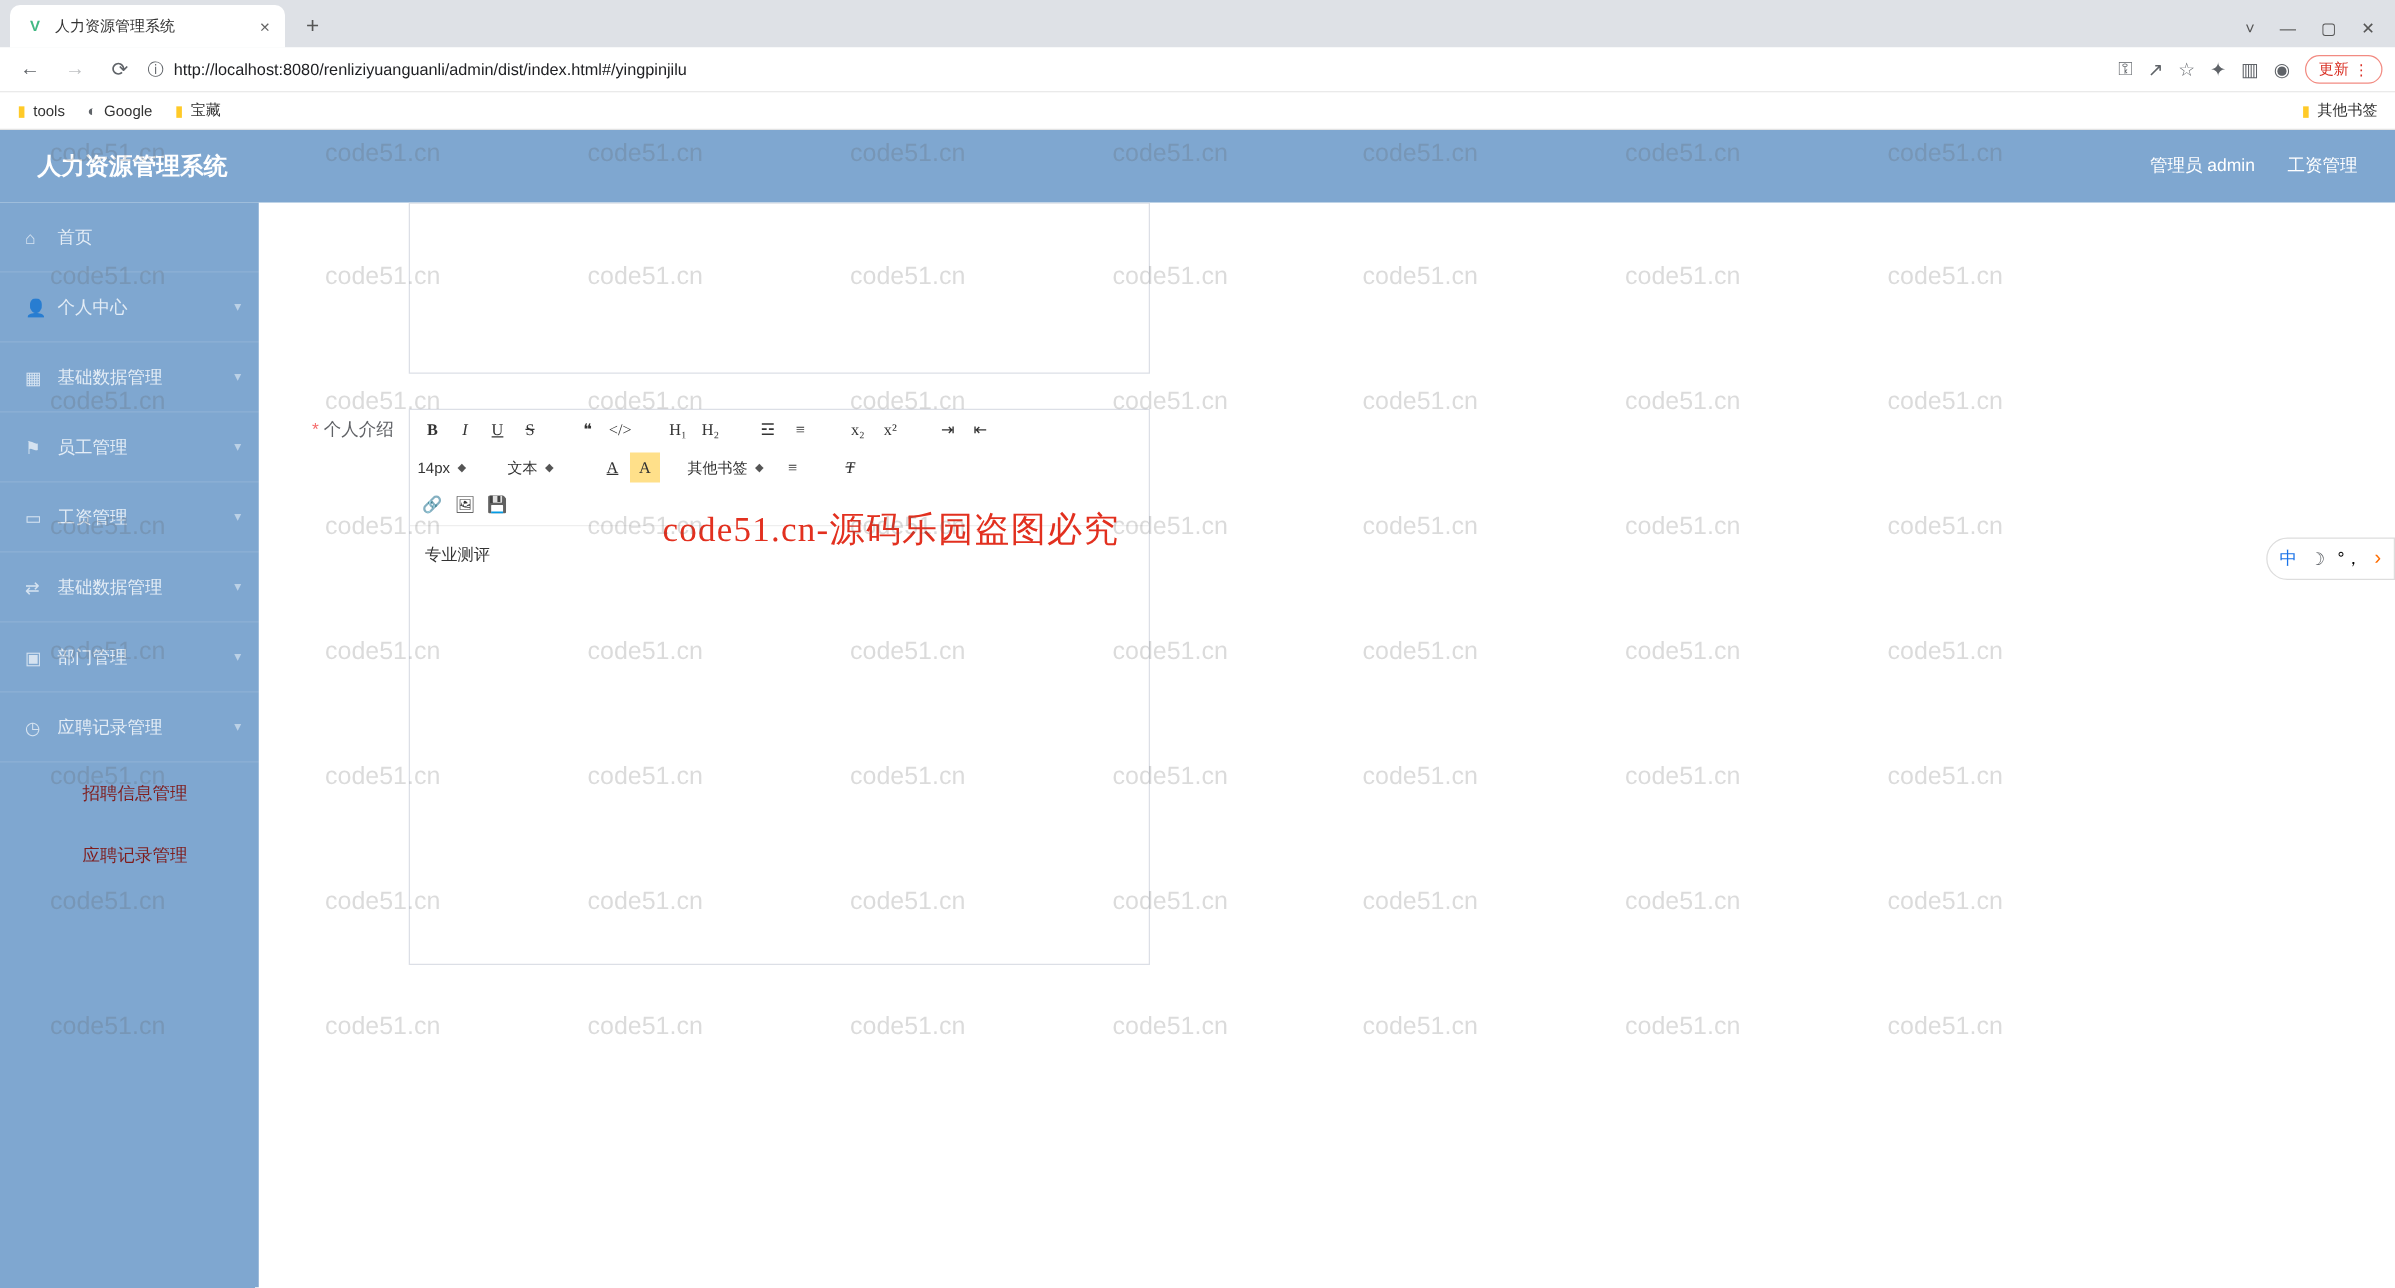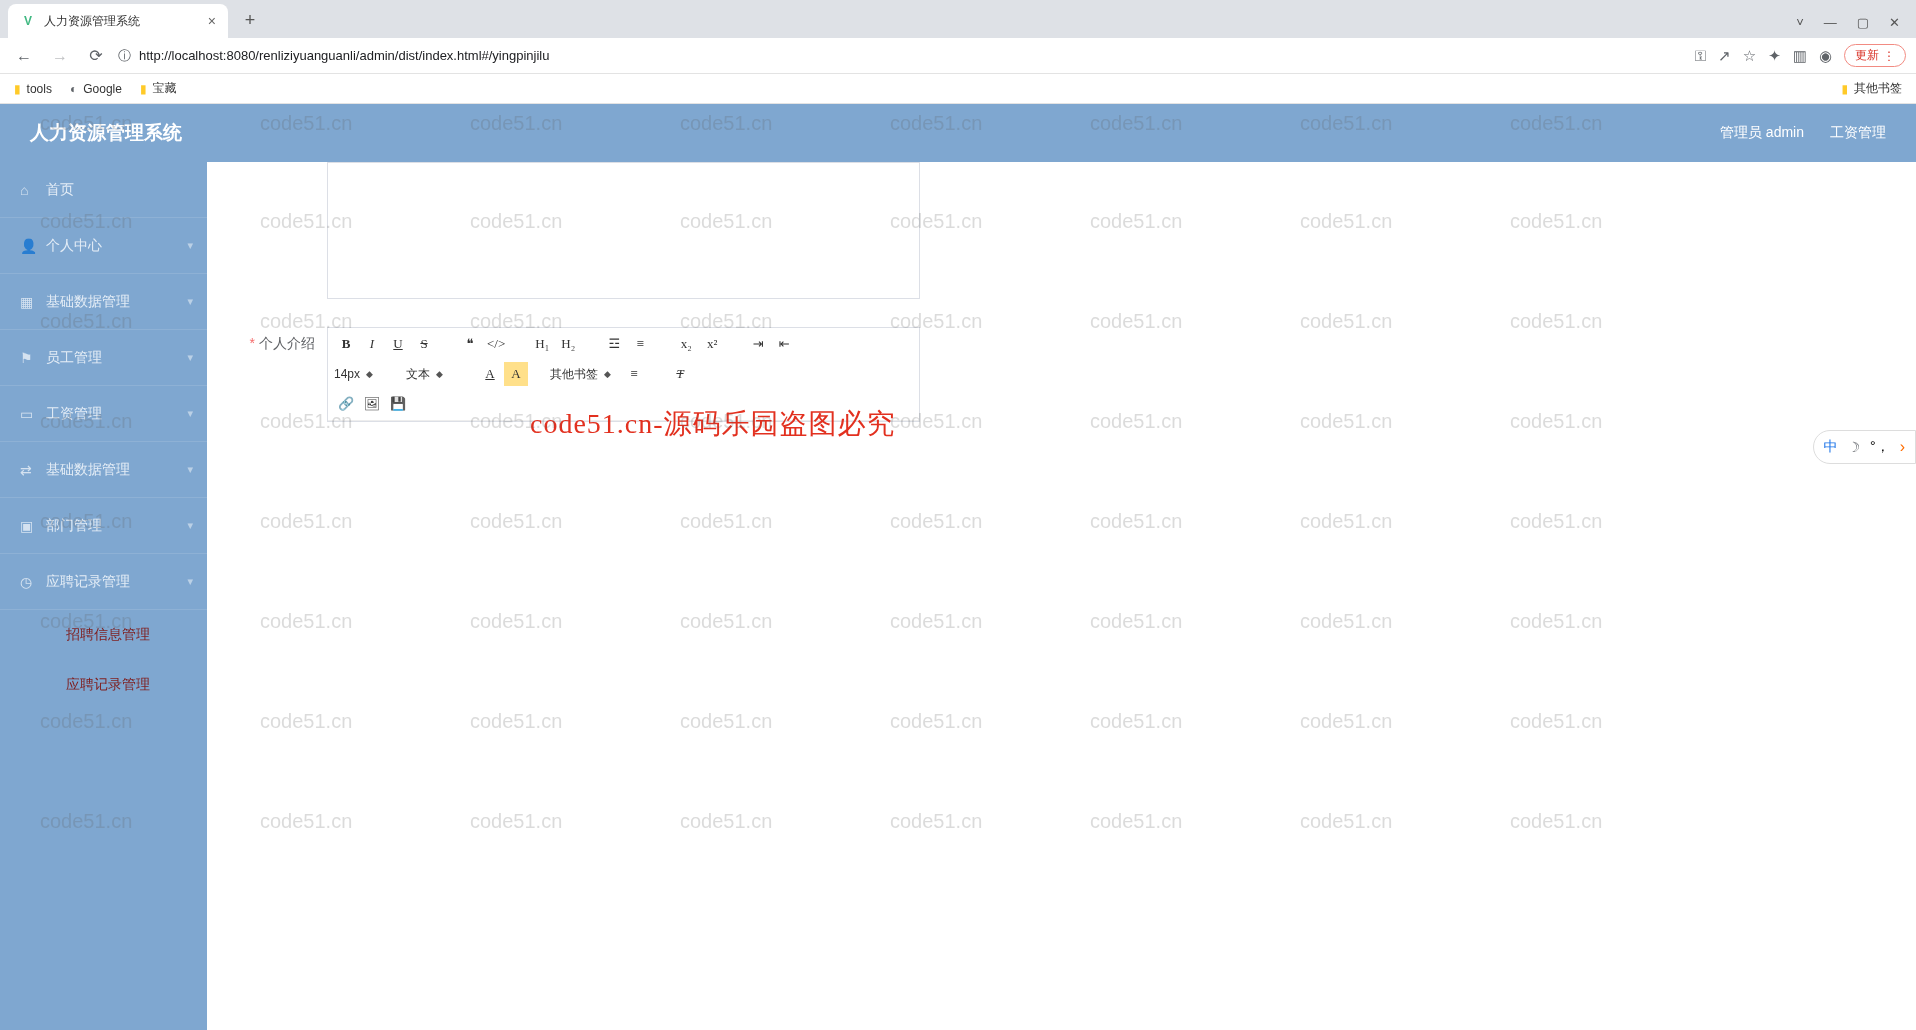--- a/index.html
+++ b/index.html
@@ -223,20 +223,21 @@
                 <span class="car">◆</span>
               </div>
             <div class="tbtn">≡</div>
             <div class="tgap"></div>
             <div class="tbtn ital" style="text-decoration:line-through">T</div>
             <div style="flex-basis:100%;height:2px"></div>
             <div class="tbtn">🔗</div>
             <div class="tbtn">🖼</div>
             <div class="tbtn">💾</div>
           </div>
+          <div class="editor-body">专业测评</div>
         </div>
       </div>
     </div>
   </div>
 </div>
 
 <div class="ime">
   <span class="cn">中</span>
   <span class="moon">☽</span>
   <span>°，</span>

